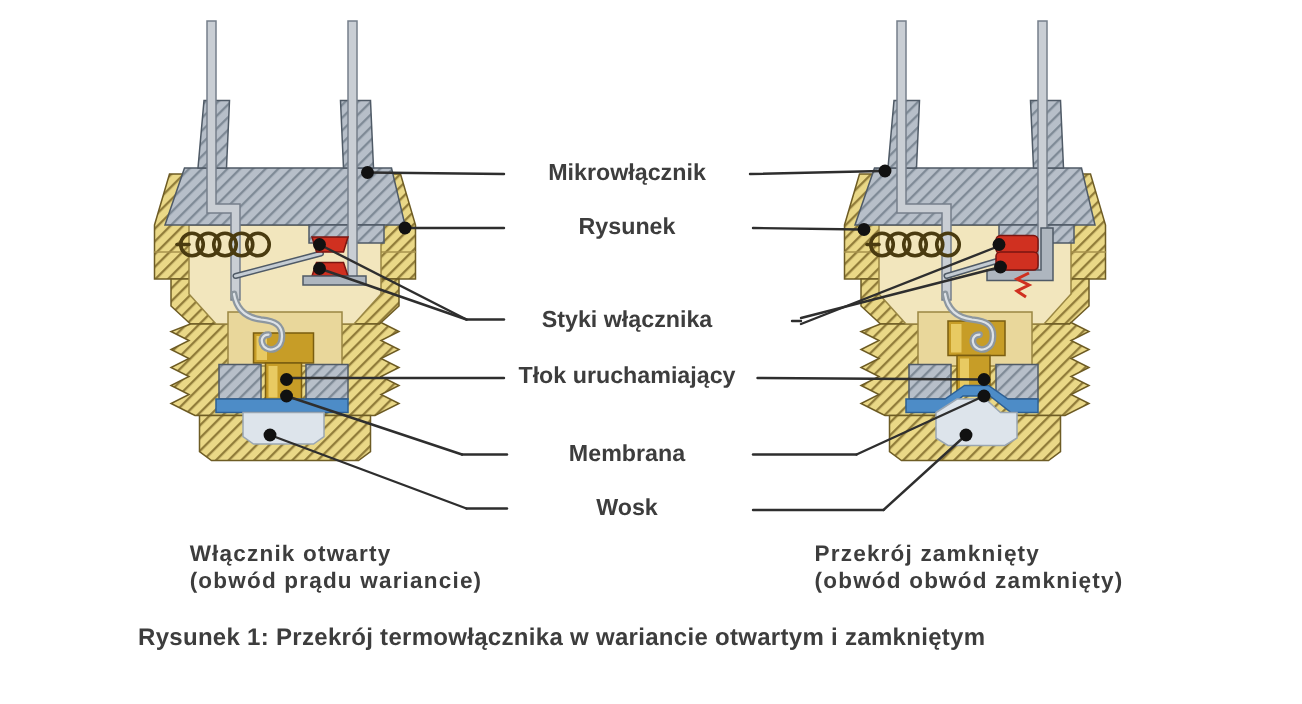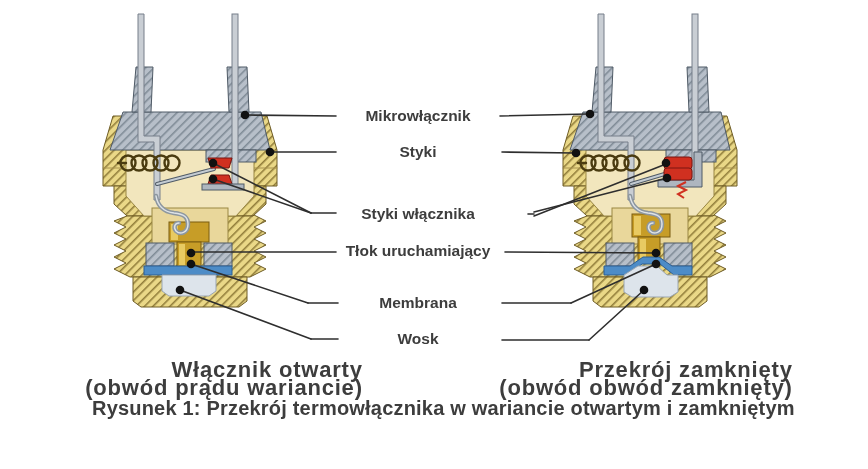--- a/index.html
+++ b/index.html
@@ -7,26 +7,26 @@
     position:relative;width:862px;height:469px;background:#ffffff;
     font-family:"Liberation Sans",sans-serif;overflow:hidden;
   }
   #diagram-svg{position:absolute;left:0;top:0;}
   .part-label{
     position:absolute;left:418px;transform:translate(-50%,-50%);
     font-size:15.5px;font-weight:700;color:#3d3d3d;white-space:nowrap;
   }
   .variant-caption{
     position:absolute;top:361px;transform:translateX(-50%);
-    text-align:right;font-size:22px;letter-spacing:0.8px;
+    text-align:left;font-size:15px;letter-spacing:0.8px;
     font-weight:700;color:#3d3d3d;line-height:18px;white-space:nowrap;
   }
   .figure-caption{
-    position:absolute;left:92px;top:397px;
-    font-size:20px;font-weight:700;color:#3d3d3d;white-space:nowrap;letter-spacing:0.2px;
+    position:absolute;left:92px;top:417px;
+    font-size:16px;font-weight:700;color:#3d3d3d;white-space:nowrap;letter-spacing:0.2px;
   }
 </style>
 </head>
 <body>
 
 <div class="stage">
 
   <svg id="diagram-svg" width="868" height="469" viewBox="0 0 868 469">
       <defs>
         <pattern id="brassH" width="6" height="6" patternUnits="userSpaceOnUse" patternTransform="rotate(45)">
@@ -159,21 +159,21 @@
         <circle cx="576" cy="153" r="4.3" fill="#111"></circle>
         <circle cx="666" cy="163" r="4.3" fill="#111"></circle>
         <circle cx="667" cy="178" r="4.3" fill="#111"></circle>
         <circle cx="656" cy="253" r="4.3" fill="#111"></circle>
         <circle cx="656" cy="264" r="4.3" fill="#111"></circle>
         <circle cx="644" cy="290" r="4.3" fill="#111"></circle>
       </g>
     </svg>
 
   <div class="part-label" style="top:116px">Mikrowłącznik</div>
-  <div class="part-label" style="top:152px">Styki</div>
+  <div class="part-label" style="top:152px">Rysunek</div>
   <div class="part-label" style="top:214px">Styki włącznika</div>
   <div class="part-label" style="top:251px">Tłok uruchamiający</div>
   <div class="part-label" style="top:303px">Membrana</div>
   <div class="part-label" style="top:339px">Wosk</div>
 
   <div class="variant-caption" style="left:224px">
     <div>Włącznik otwarty</div>
     <div>(obwód prądu wariancie)</div>
   </div>
   <div class="variant-caption" style="left:646px">

